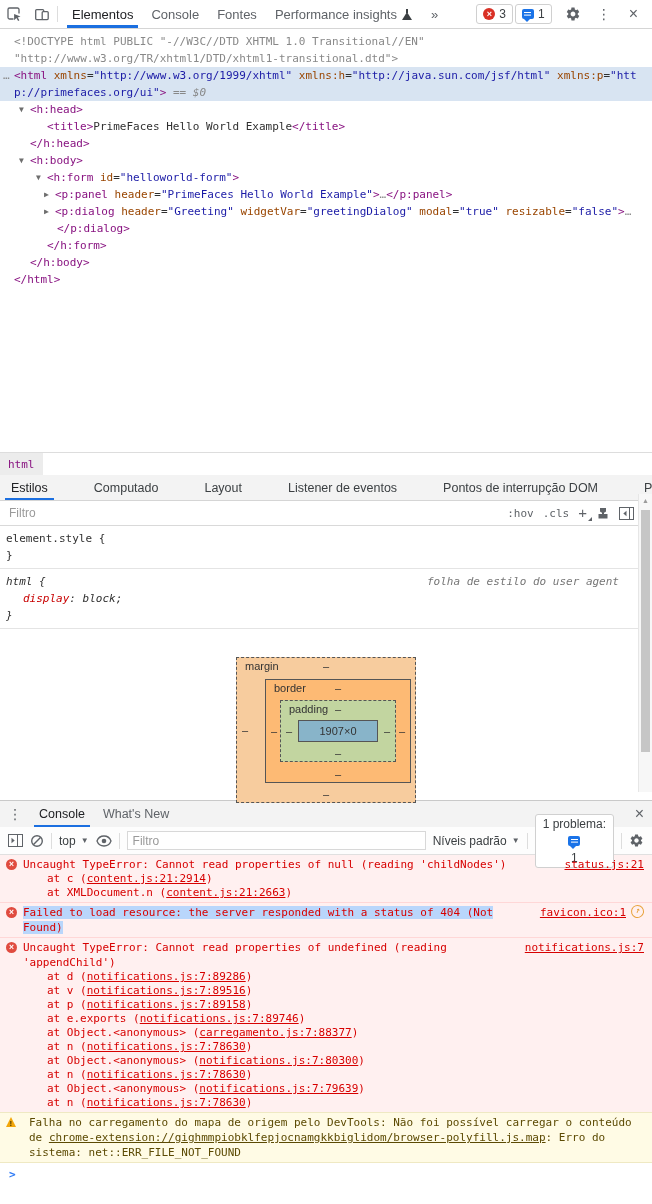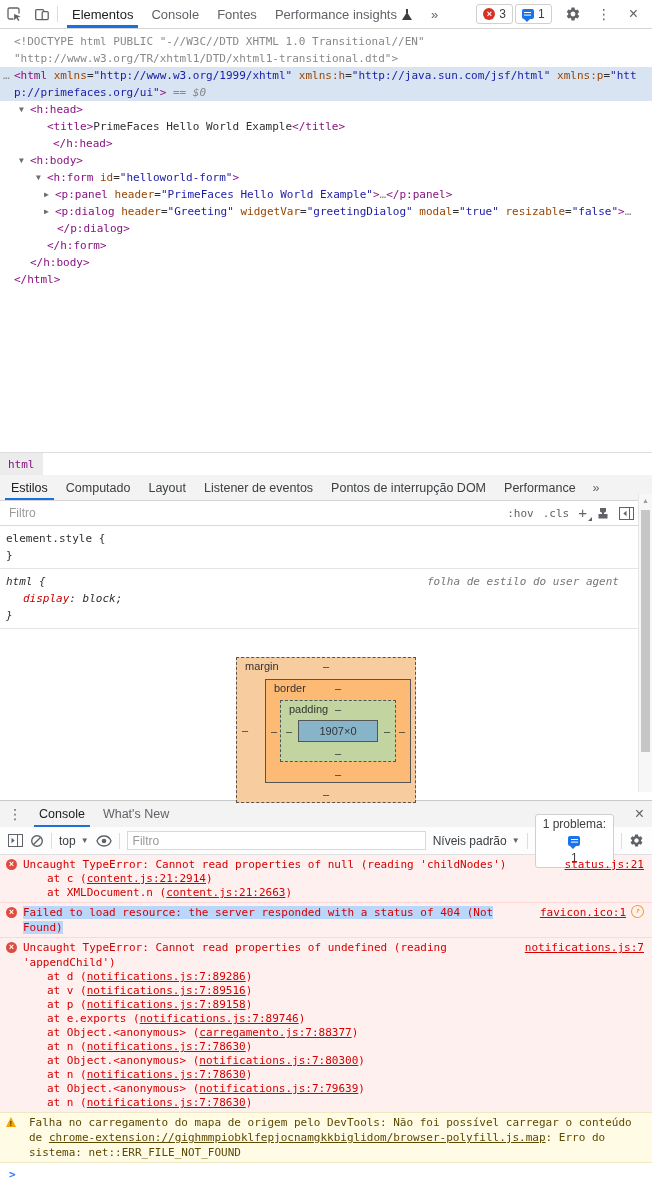--- a/index.html
+++ b/index.html
@@ -38,21 +38,21 @@
   .tk-v{color:#1a1aa6;}
   .tk-g{color:#888;}
   .tk-x{color:#303030;}
   .tk-m{color:#888;font-style:italic;}
 
   
   .crumbs{height:22px;border-top:1px solid #ddd;display:flex;align-items:stretch;background:#fff;}
   .crumb{display:flex;align-items:center;padding:0 8px;background:#ececec;color:#881280;font:11px "DejaVu Sans Mono",monospace;}
 
   
-  .stabs{height:25px;background:#f3f3f3;border-bottom:1px solid #d5d5d5;display:flex;align-items:stretch;padding-left:2px;font-size:12.5px;color:#3c4043;}
+  .stabs{height:25px;background:#f3f3f3;border-bottom:1px solid #d5d5d5;display:flex;align-items:stretch;padding-left:2px;font-size:12.5px;color:#3c4043;gap:28px;}
   .stab{padding:0 9px;display:flex;align-items:center;position:relative;white-space:nowrap;}
   .stab.active{color:#202124;}
   .stab.active::after{content:"";position:absolute;left:3px;right:3px;bottom:0;height:2.5px;background:#1b6fe0;}
   .stab-more{display:flex;align-items:center;padding:0 8px;color:#5f6368;}
 
   
   .sfilter{height:24px;border-bottom:1px solid #d9d9d9;display:flex;align-items:center;padding:0 18px 0 7px;gap:9px;background:#fff;}
   .flt-input{flex:1;border:0;outline:0;font-size:12px;color:#333;background:transparent;min-width:0;}
   .flt-input::placeholder{color:#9a9a9a;}
   .mini-btn{font:11px "DejaVu Sans Mono",monospace;color:#5f6368;white-space:nowrap;}
@@ -177,21 +177,21 @@
       <span class="close-x">×</span>
     </div>
   </div>
 
   <div class="tree" id="tree">
       <div class="tline" style="padding-left: 14px;"><span class="tk-g">&lt;!DOCTYPE html PUBLIC "-//W3C//DTD XHTML 1.0 Transitional//EN"</span></div>
       <div class="tline" style="padding-left: 14px;"><span class="tk-g">"http://www.w3.org/TR/xhtml1/DTD/xhtml1-transitional.dtd"&gt;</span></div>
       <div class="tline sel" style="padding-left: 14px;"><span class="pre">…</span><span class="tk-t">&lt;html</span><span class="tk-a"> xmlns</span><span class="tk-x">=</span><span class="tk-v">"http://www.w3.org/1999/xhtml"</span><span class="tk-a"> xmlns:h</span><span class="tk-x">=</span><span class="tk-v">"http://java.sun.com/jsf/html"</span><span class="tk-a"> xmlns:p</span><span class="tk-x">=</span><span class="tk-v">"http://primefaces.org/ui"</span><span class="tk-t">&gt;</span><span class="tk-m"> == $0</span></div>
       <div class="tline" style="padding-left: 30px;"><span class="arr" style="left: 19px;">▼</span><span class="tk-t">&lt;h:head&gt;</span></div>
       <div class="tline" style="padding-left: 47px;"><span class="tk-t">&lt;title&gt;</span><span class="tk-x">PrimeFaces Hello World Example</span><span class="tk-t">&lt;/title&gt;</span></div>
-      <div class="tline" style="padding-left: 30px; margin-left: 23px;"><span class="tk-t">&lt;/h:head&gt;</span></div>
+      <div class="tline" style="padding-left: 30px;"><span class="tk-t">&lt;/h:head&gt;</span></div>
       <div class="tline" style="padding-left: 30px;"><span class="arr" style="left: 19px;">▼</span><span class="tk-t">&lt;h:body&gt;</span></div>
       <div class="tline" style="padding-left: 47px;"><span class="arr" style="left: 36px;">▼</span><span class="tk-t">&lt;h:form</span><span class="tk-a"> id</span><span class="tk-x">=</span><span class="tk-v">"helloworld-form"</span><span class="tk-t">&gt;</span></div>
       <div class="tline" style="padding-left: 55px;"><span class="arr" style="left: 44px;">▶</span><span class="tk-t">&lt;p:panel</span><span class="tk-a"> header</span><span class="tk-x">=</span><span class="tk-v">"PrimeFaces Hello World Example"</span><span class="tk-t">&gt;</span><span class="tk-g">…</span><span class="tk-t">&lt;/p:panel&gt;</span></div>
       <div class="tline" style="padding-left: 55px;"><span class="arr" style="left: 44px;">▶</span><span class="tk-t">&lt;p:dialog</span><span class="tk-a"> header</span><span class="tk-x">=</span><span class="tk-v">"Greeting"</span><span class="tk-a"> widgetVar</span><span class="tk-x">=</span><span class="tk-v">"greetingDialog"</span><span class="tk-a"> modal</span><span class="tk-x">=</span><span class="tk-v">"true"</span><span class="tk-a"> resizable</span><span class="tk-x">=</span><span class="tk-v">"false"</span><span class="tk-t">&gt;</span><span class="tk-g">…</span></div>
       <div class="tline" style="padding-left: 57px;"><span class="tk-t">&lt;/p:dialog&gt;</span></div>
       <div class="tline" style="padding-left: 47px;"><span class="tk-t">&lt;/h:form&gt;</span></div>
       <div class="tline" style="padding-left: 30px;"><span class="tk-t">&lt;/h:body&gt;</span></div>
       <div class="tline" style="padding-left: 14px;"><span class="tk-t">&lt;/html&gt;</span></div>
     </div>
 

